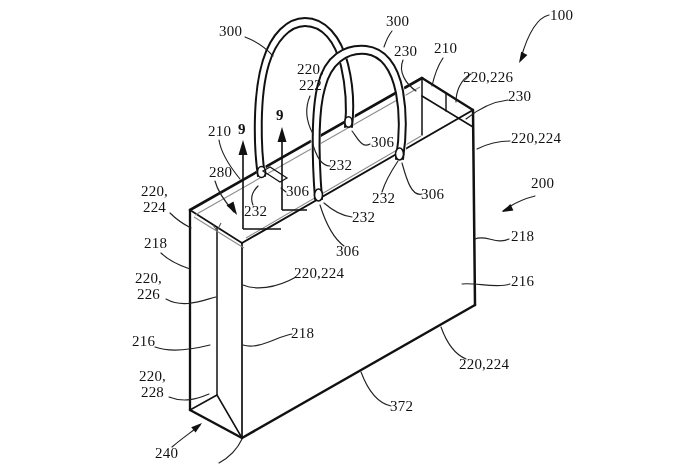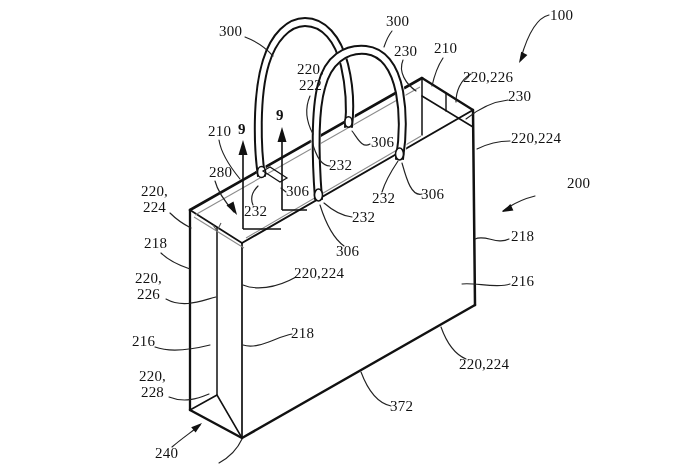--- a/index.html
+++ b/index.html
@@ -118,21 +118,21 @@
   <div class="lbl" style="left:219px; top:24px;">300</div>
   <div class="lbl" style="left:386px; top:14px;">300</div>
   <div class="lbl" style="left:550px; top:8px;">100</div>
   <div class="lbl" style="left:297px; top:62px;">220,
 222</div>
   <div class="lbl" style="left:394px; top:44px;">230</div>
   <div class="lbl" style="left:434px; top:41px;">210</div>
   <div class="lbl" style="left:463px; top:58px;margin-top:12px;">220,226</div>
   <div class="lbl" style="left:508px; top:89px;">230</div>
   <div class="lbl" style="left:511px; top:131px;">220,224</div>
-  <div class="lbl" style="left:531px; top:176px;margin-left:36px;">200</div>
+  <div class="lbl" style="left:531px; top:176px;">200</div>
   <div class="lbl" style="left:511px; top:229px;">218</div>
   <div class="lbl" style="left:511px; top:274px;">216</div>
   <div class="lbl" style="left:459px; top:357px;">220,224</div>
   <div class="lbl" style="left:390px; top:399px;">372</div>
   <div class="lbl" style="left:155px; top:446px;">240</div>
   <div class="lbl" style="left:208px; top:124px;">210</div>
   <div class="lbl" style="left:209px; top:165px;">280</div>
   <div class="lbl" style="left:141px; top:184px;">220,
 224</div>
   <div class="lbl" style="left:144px; top:236px;">218</div>

